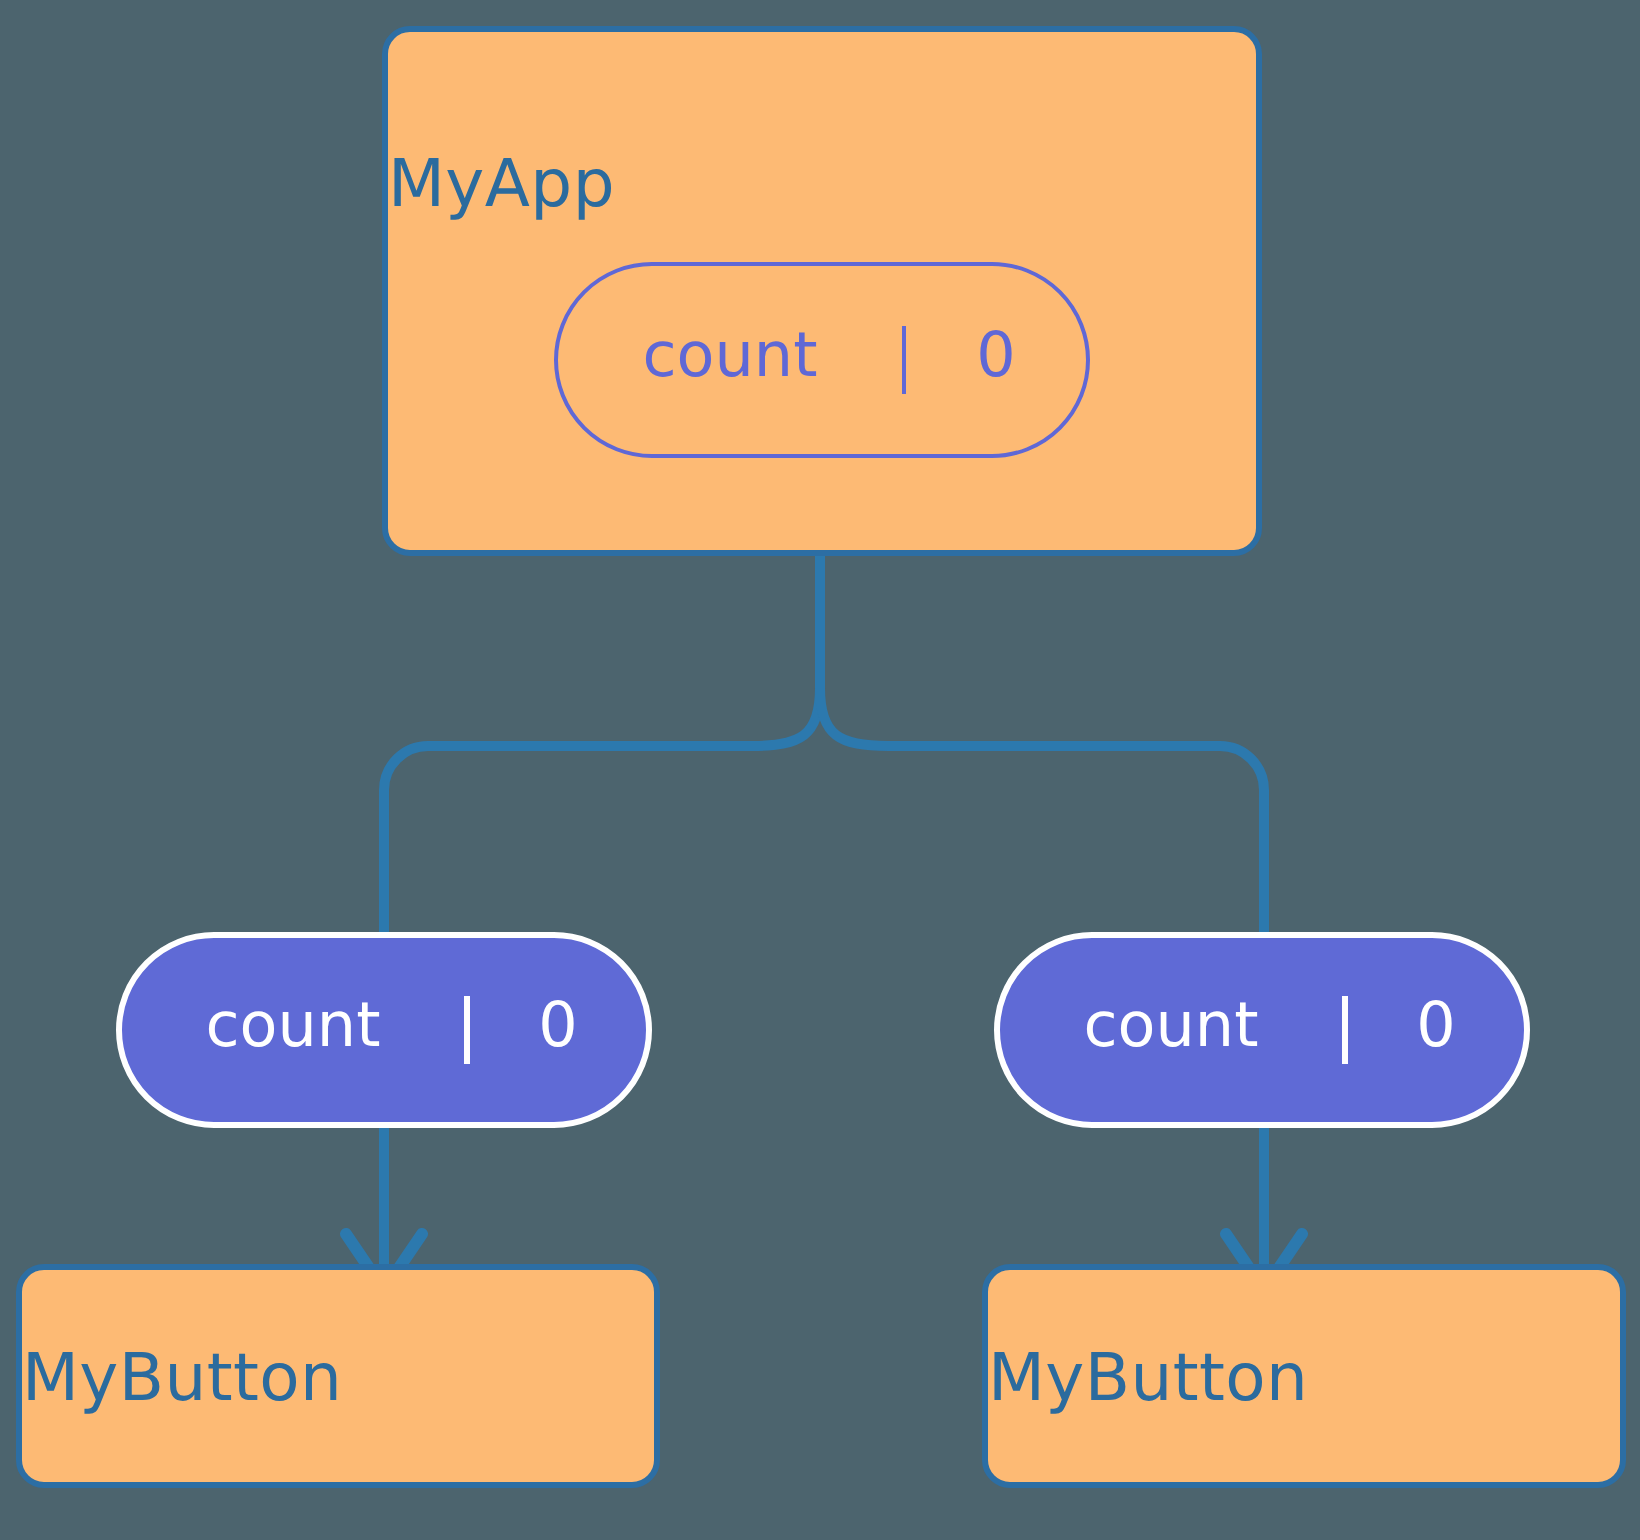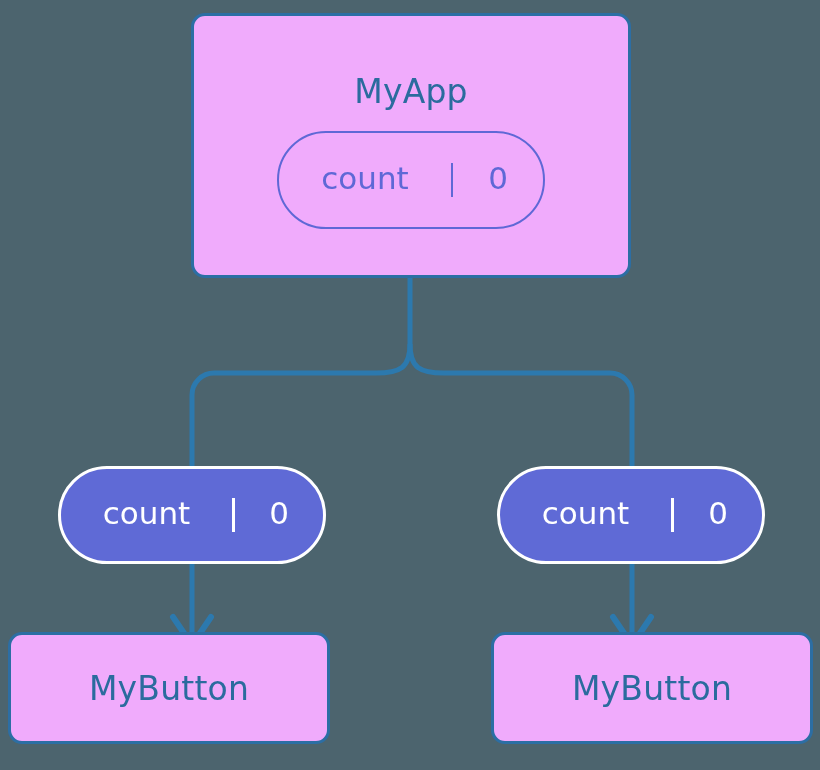--- a/index.html
+++ b/index.html
@@ -24,26 +24,25 @@
     top: 0;
     width: 820px;
     height: 770px;
     pointer-events: none;
   }
 
   
   .comp-box {
     position: absolute;
     box-sizing: border-box;
-    background: #f0abfc;
+    background: #fdba74;
     border: 3px solid #2c6ea4;
     border-radius: 14px;
     display: flex;
     flex-direction: column;
-    align-items: center;
   }
   .comp-title {
     color: #2b6b9e;
     font-size: 33px;
     font-weight: 400;
     letter-spacing: 0.2px;
     white-space: nowrap;
   }
 
   

